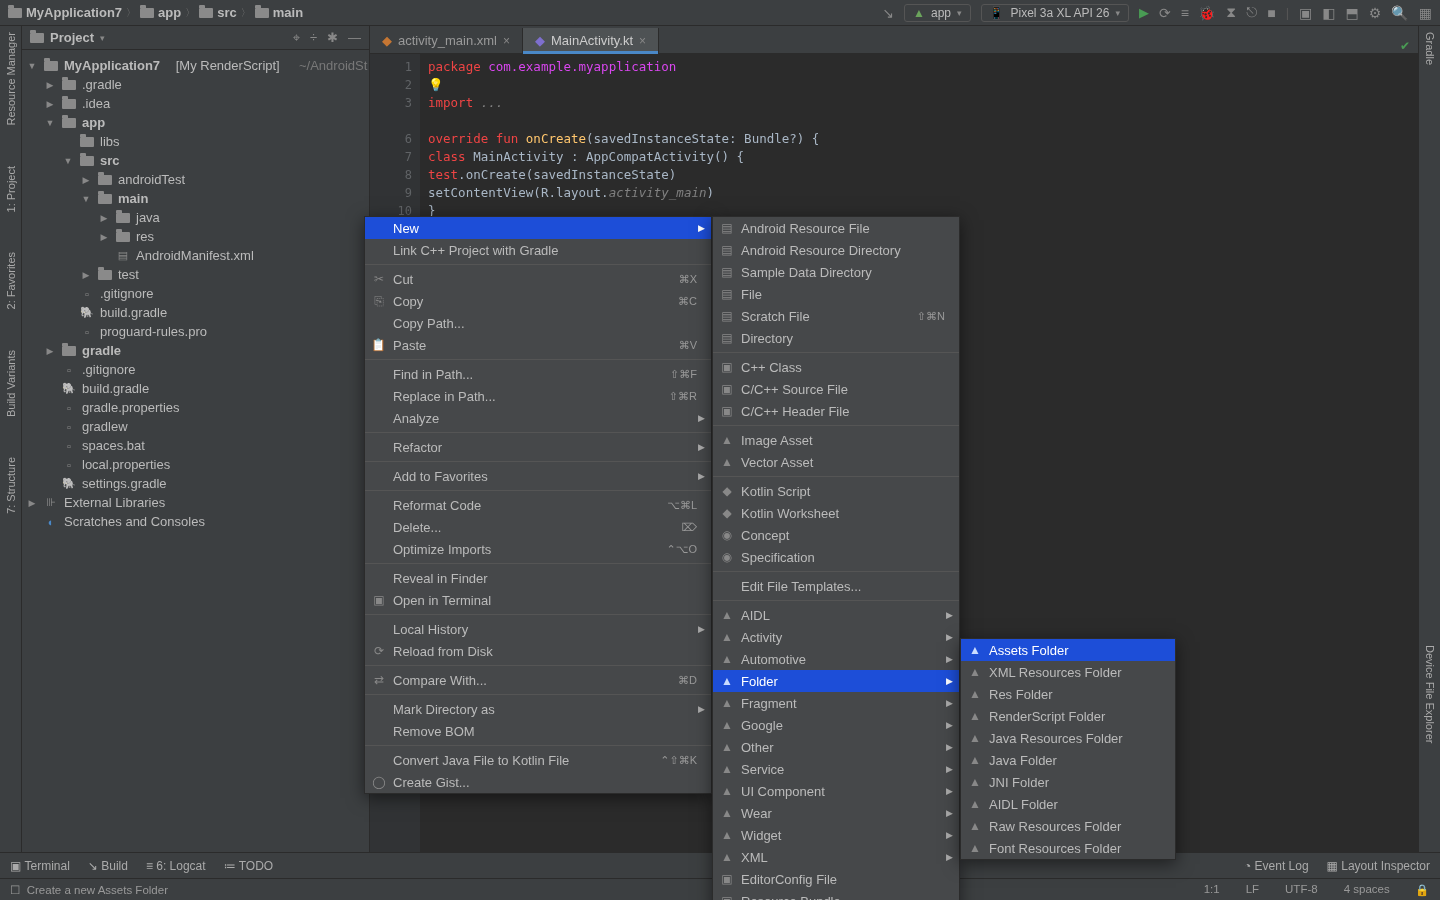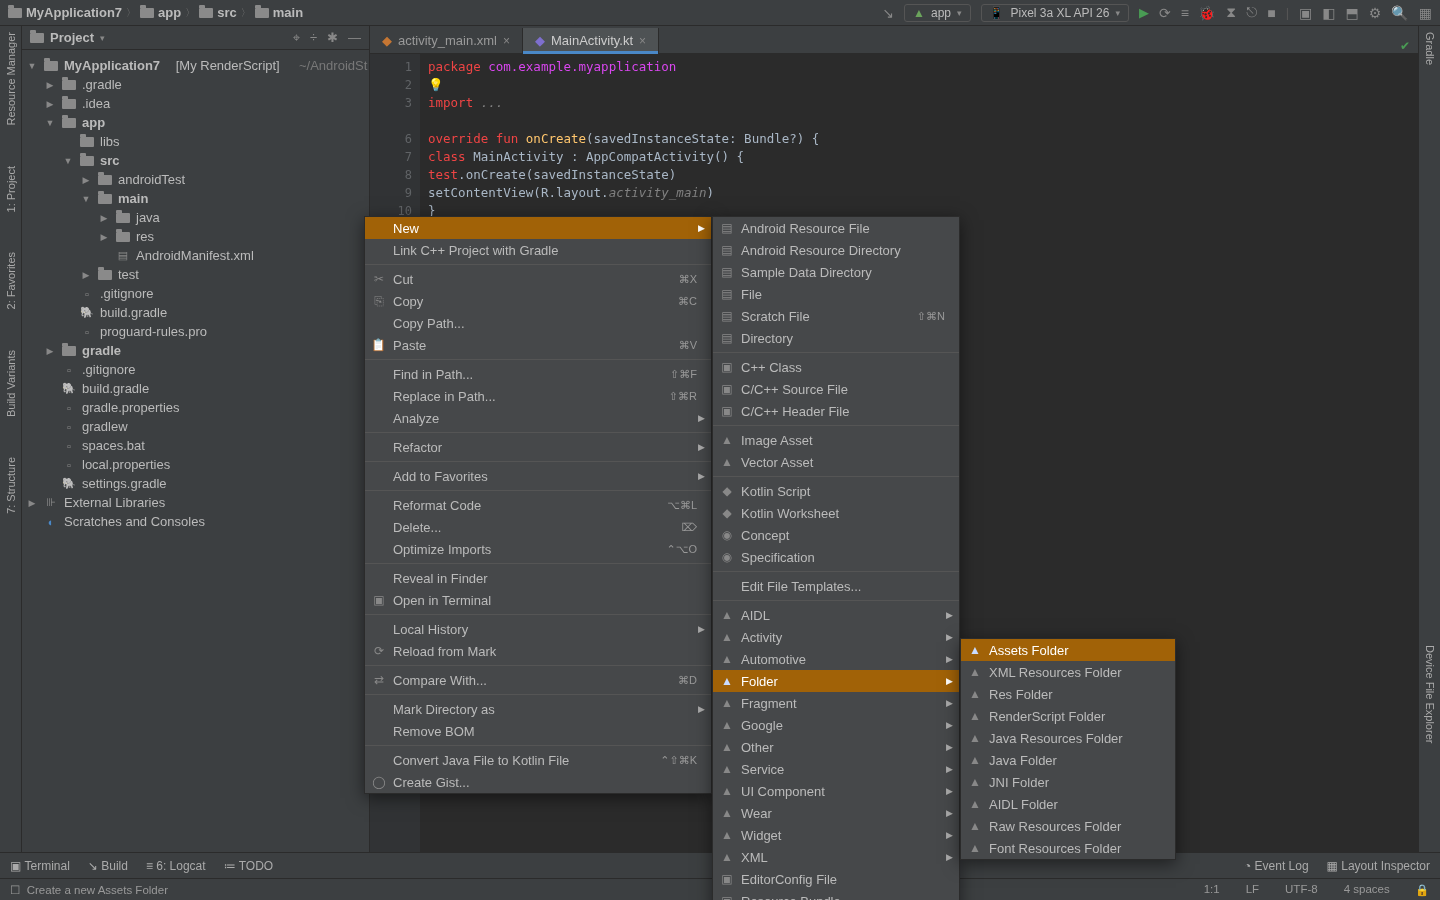--- a/index.html
+++ b/index.html
@@ -48,21 +48,21 @@
 .kw { color:#ef4444; }
 .fn { color:#ffc66d; }
 .pkg { color:#d946ef; }
 .it { font-style:italic; color:#808080; }
 .bulb { color:#ffc66d; }
 .status-bar { position:absolute; left:0; right:0; bottom:0; height:22px; background:#3c3f41; border-top:1px solid #2b2b2b; display:flex; align-items:center; padding:0 10px; font-size:11.5px; color:#999; }
 .panel-bar { position:absolute; left:0; right:0; bottom:22px; height:26px; background:#3c3f41; border-top:1px solid #2b2b2b; display:flex; align-items:center; padding:0 10px; gap:18px; font-size:12px; color:#aaa; }
 .panel-bar .right { margin-left:auto; display:flex; gap:18px; }
 .menu { position:absolute; background:#46484a; border:1px solid #2b2b2b; box-shadow:0 4px 16px rgba(0,0,0,0.5); }
 .menu-row { height:22px; display:flex; align-items:center; padding:0 14px 0 28px; gap:6px; position:relative; white-space:nowrap; cursor:pointer; }
-.menu-row.sel { background:#a16207; color:#fff; }
+.menu-row.sel { background:#1d4ed8; color:#fff; }
 .menu-row .mi-left { position:absolute; left:6px; width:16px; text-align:center; color:#888; font-size:12px; }
 .menu-row.sel .mi-left { color:#cadcff; }
 .menu-sep { height:1px; background:#555; margin:3px 0; }
 .menu-row .shortcut { margin-left:auto; color:#999; font-size:11px; }
 .menu-row .subarrow { position:absolute; right:6px; color:#aaa; font-size:9px; }
 .menu-row.sel .subarrow { color:#fff; }
 .check-ok { color:#499c54; font-size:12px; }
 </style>
 </head>
 <body>
@@ -394,21 +394,21 @@
       <span class="mi-left">▣</span>
       <span>Open in Terminal</span>
     </div>
     <div class="menu-sep"></div>
     <div class="menu-row">
       <span>Local History</span>
       <span class="subarrow">▶</span>
     </div>
     <div class="menu-row">
       <span class="mi-left">⟳</span>
-      <span>Reload from Mark</span>
+      <span>Reload from Disk</span>
     </div>
     <div class="menu-sep"></div>
     <div class="menu-row">
       <span class="mi-left">⇄</span>
       <span>Compare With...</span>
       <span class="shortcut">⌘D</span>
     </div>
     <div class="menu-sep"></div>
     <div class="menu-row">
       <span>Mark Directory as</span>

